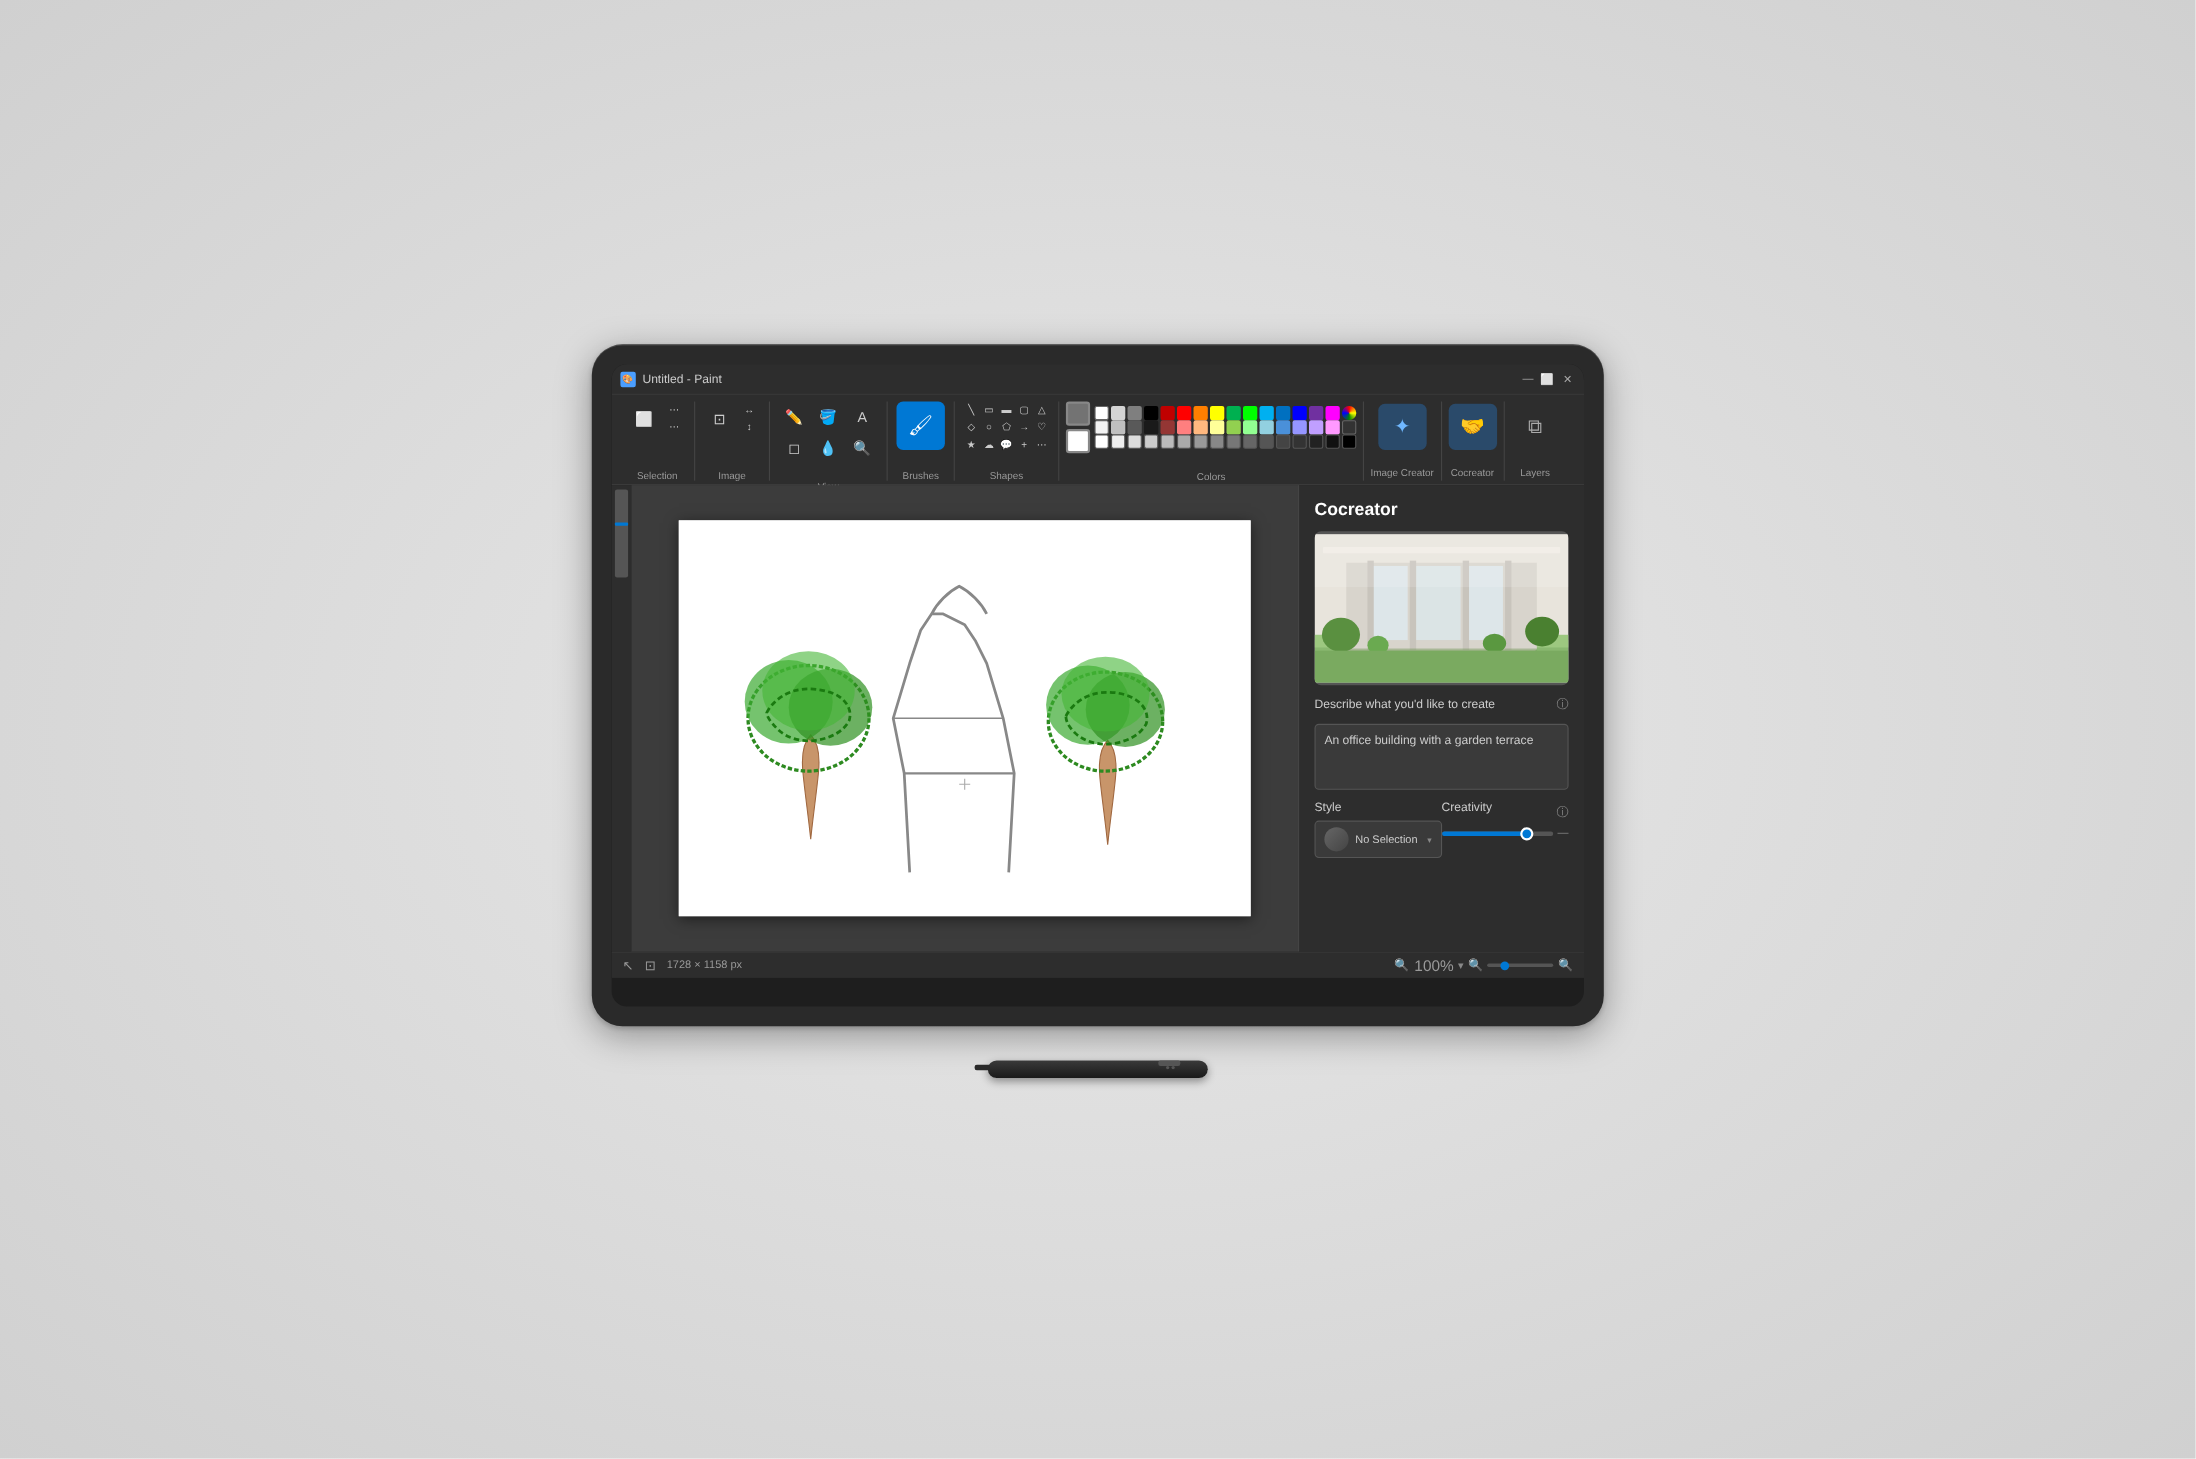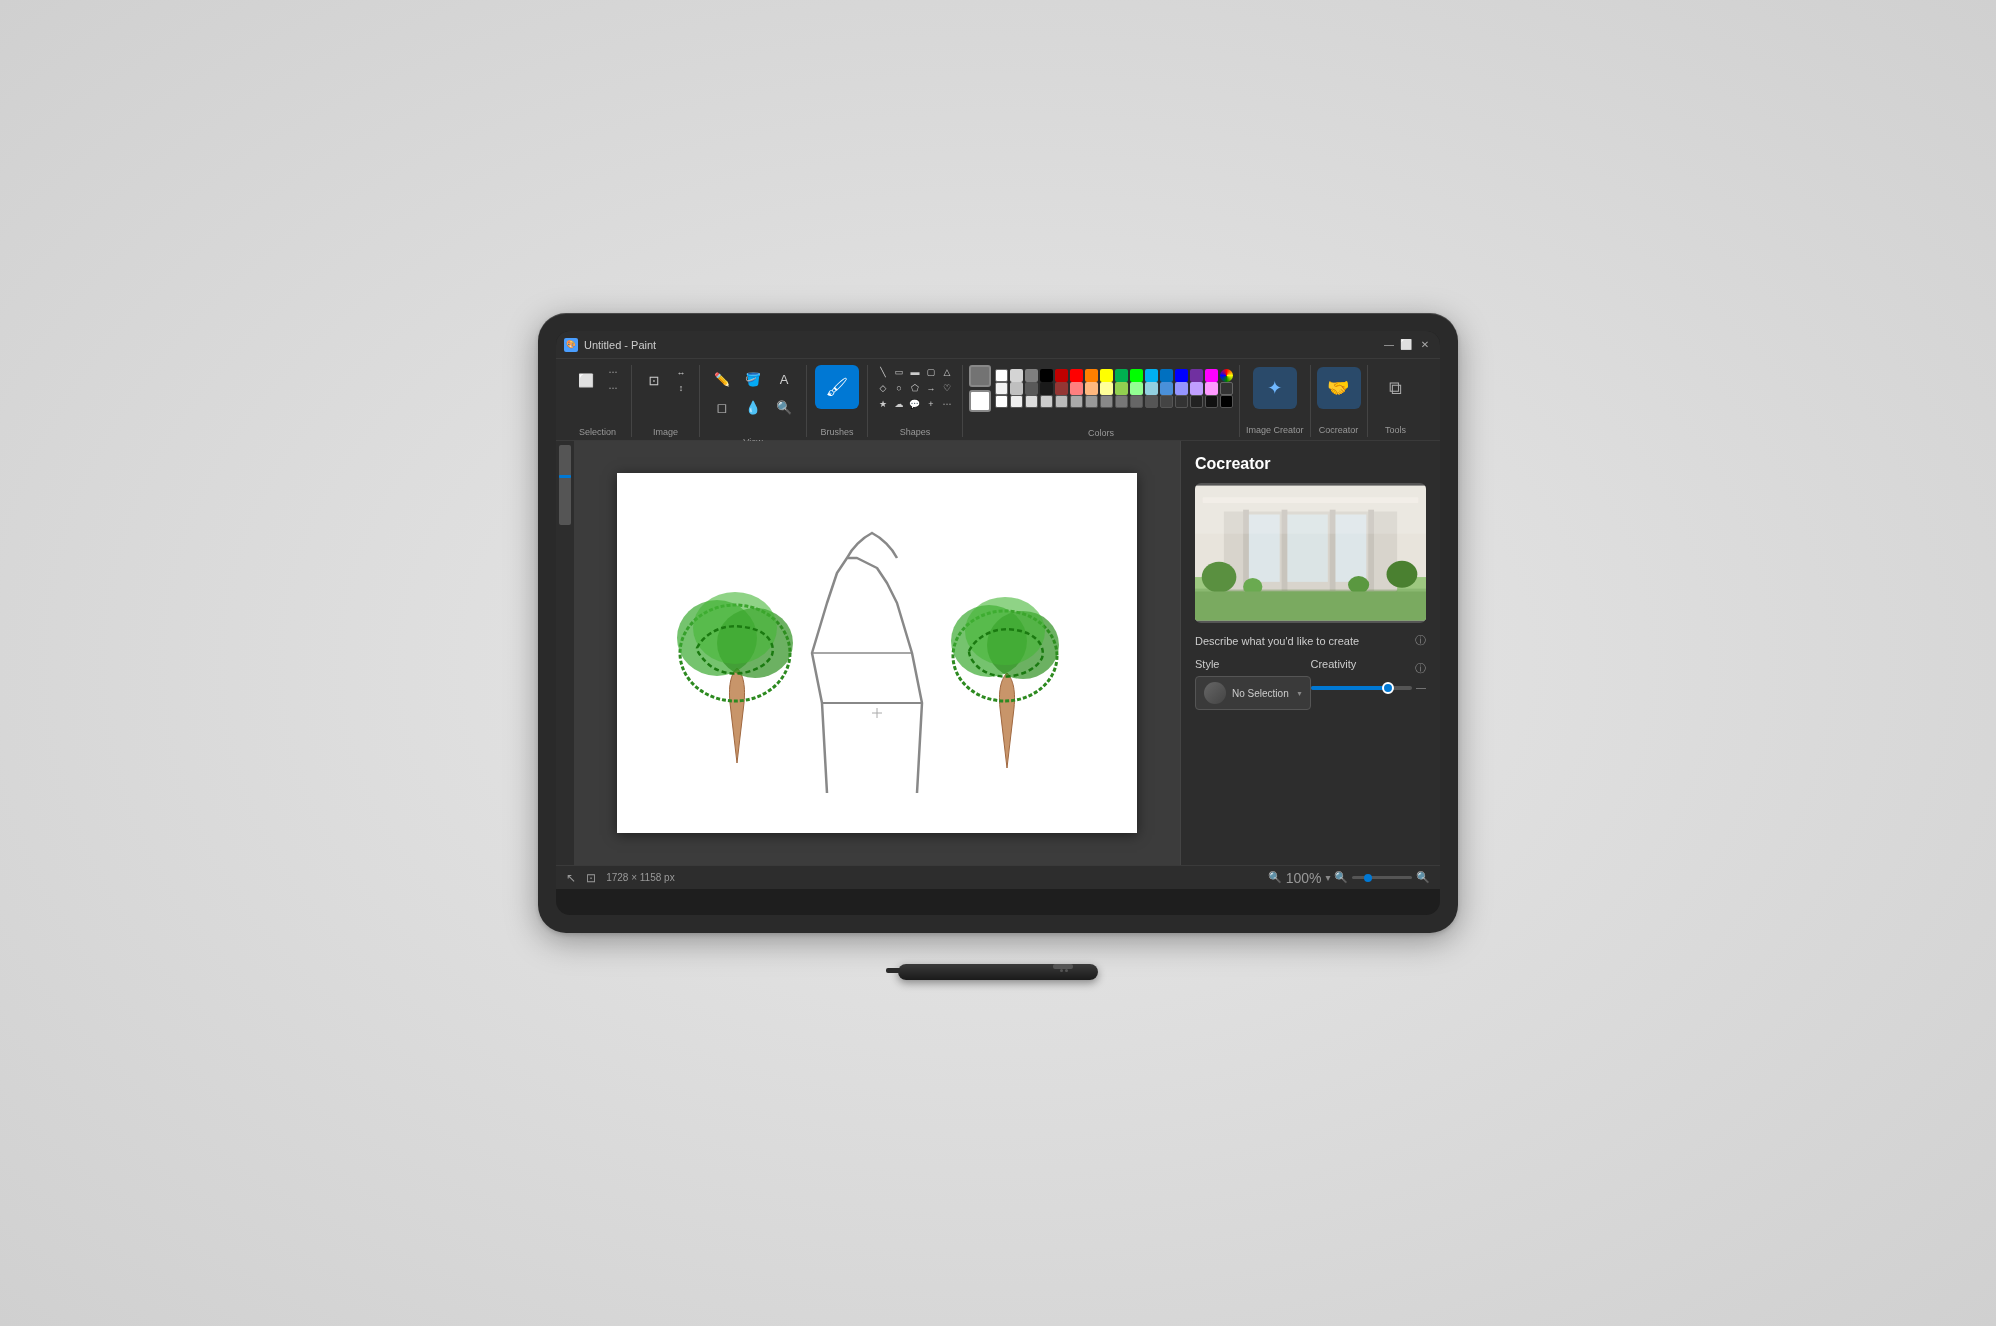--- a/index.html
+++ b/index.html
@@ -629,21 +629,21 @@
           <span class="toolbar-group-label">Image Creator</span>
         </div>
 
         <div class="image-creator-section">
           <div style="width:44px;height:44px;background:#2a4a6a;border-radius:6px;display:flex;align-items:center;justify-content:center;color:#70b8ff;font-size:18px;cursor:pointer;">🤝</div>
           <span class="toolbar-group-label">Cocreator</span>
         </div>
 
         <div class="image-creator-section" style="border-right:none;">
           <div style="width:44px;height:44px;background:none;border-radius:6px;display:flex;align-items:center;justify-content:center;color:#aaa;font-size:18px;cursor:pointer;">⧉</div>
-          <span class="toolbar-group-label">Tools</span>
+          <span class="toolbar-group-label">Layers</span>
         </div>
 
       </div>
 
       <div class="main-content">
 
         <div class="left-sidebar">
           <div style="width:12px;height:80px;background:#555;border-radius:2px;position:relative;">
             <div style="position:absolute;top:38%;width:100%;height:3px;background:#0078d4;border-radius:1px;"></div>
           </div>
@@ -721,20 +721,21 @@
               <rect x="0" y="110" width="240" height="30" fill="#7aaa60"></rect>
 
               <rect x="0" y="0" width="240" height="50" fill="white" opacity="0.15"></rect>
             </svg>
           </div>
 
           <div class="describe-header">
             <span class="describe-label">Describe what you'd like to create</span>
             <span class="info-icon">ⓘ</span>
           </div>
+          <textarea class="describe-input" style="">An office building with a garden terrace</textarea>
 
           <div class="style-creativity-row">
             <div class="style-section">
               <div class="section-label">Style</div>
               <div class="style-dropdown">
                 <div class="style-thumb"></div>
                 <span class="style-text">No Selection</span>
                 <span class="style-chevron">▾</span>
               </div>
             </div>

